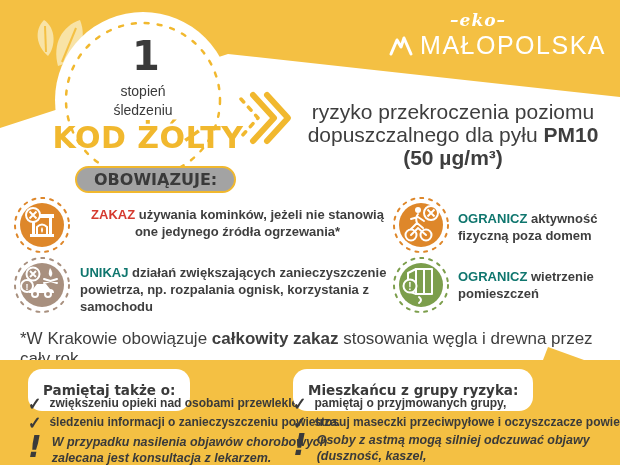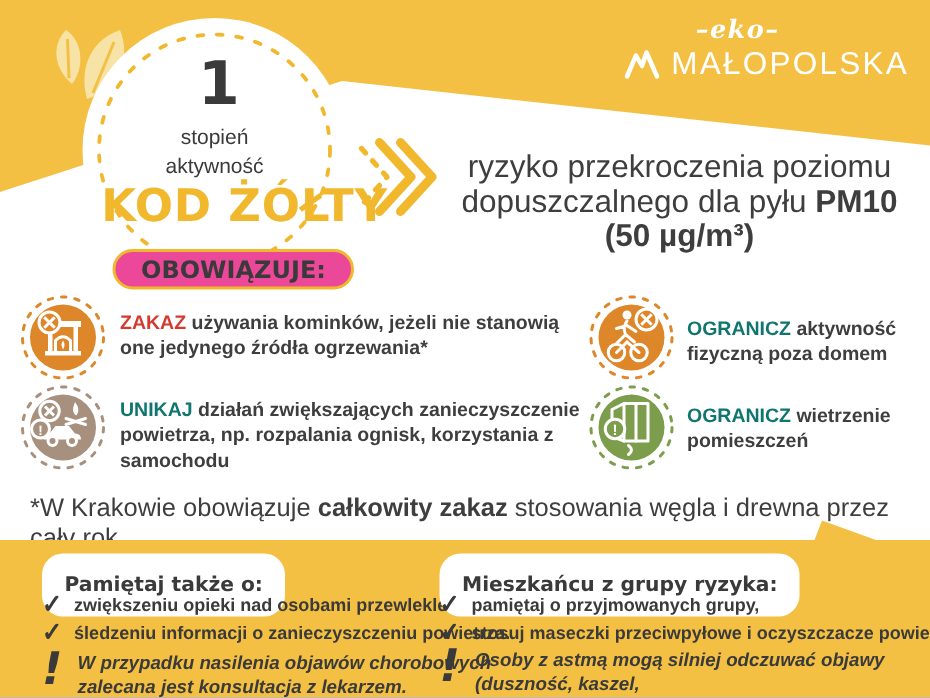--- a/index.html
+++ b/index.html
@@ -5,33 +5,33 @@
   html,body{margin:0;padding:0;background:#888;}
   .poster{position:relative;width:620px;height:465px;background:#fff;overflow:hidden;
           font-family:"Liberation Sans",sans-serif;color:#3e3e3e;}
   .abs{position:absolute;}
   svg{display:block;}
 
   
   .badge-number{left:126px;top:36px;width:40px;text-align:center;
     font-family:"DejaVu Sans",sans-serif;font-weight:bold;font-size:40px;color:#3a3a3a;line-height:1;}
   .badge-sub{left:43px;top:82px;width:200px;text-align:center;font-size:14px;line-height:19px;color:#3a3a3a;}
-  .alert-code{left:28px;top:120px;width:270px;text-align:center;
+  .alert-code{left:13px;top:120px;width:270px;text-align:center;
     font-family:"DejaVu Sans",sans-serif;font-weight:bold;font-size:30px;letter-spacing:.5px;color:#f1b82e;}
 
   .logo{right:14px;top:10px;text-align:center;color:#fff;}
   .logo .eko{font-family:"DejaVu Serif",serif;font-style:italic;font-weight:bold;font-size:17px;
     letter-spacing:1px;margin-right:38px;}
   .logo-row{display:flex;align-items:center;justify-content:flex-end;gap:6px;margin-top:1px;}
-  .logo-name{font-size:21px;letter-spacing:1.5px;color:#fff;}
+  .logo-name{font-size:25px;letter-spacing:1.5px;color:#fff;}
 
   .risk{left:293px;top:100px;width:320px;font-size:21px;line-height:23px;color:#3e3e3e;text-align:center;}
   .risk b{font-weight:bold;}
 
-  .obow-pill{left:75px;top:166px;background:#ec4899;border:2.5px solid #f1b82e;border-radius:18px;
+  .obow-pill{left:75px;top:166px;background:#a3a3a3;border:2.5px solid #f1b82e;border-radius:18px;
     padding:2px 17px;font-family:"DejaVu Sans",sans-serif;font-weight:bold;font-size:16px;color:#3a3a3a;}
 
   
   .ob-text{font-size:13px;font-weight:bold;line-height:17px;color:#3e3e3e;}
   .kw-red{color:#d53a2f;}
   .kw-orange{color:#0f766e;}
 
   .note{left:20px;top:329px;width:580px;font-size:17px;color:#3e3e3e;}
   .note b{font-weight:bold;}
 
@@ -68,21 +68,21 @@
     <g fill="none" stroke="#f1b82e" stroke-linecap="round" stroke-linejoin="round">
       <polyline points="241,99 258,118 241,137" stroke-width="3.5" stroke-dasharray="4 7"></polyline>
       <polyline points="253,95 274,118 253,141" stroke-width="6"></polyline>
       <polyline points="267,95 288,118 267,141" stroke-width="6"></polyline>
     </g>
   </svg>
 
   <div class="abs badge-number">1</div>
   <div class="abs badge-sub">
     <div>stopień</div>
-    <div>aktywność</div>
+    <div>śledzeniu</div>
   </div>
   <div class="abs alert-code">KOD ŻÓŁTY</div>
 
   <div class="abs logo">
     <div class="eko">–eko–</div>
     <div class="logo-row">
       <svg width="26" height="20" viewBox="0 0 26 20">
         <path d="M3,18 L9,4 L13,11 L16,2 L23,18" fill="none" stroke="#fff" stroke-width="3" stroke-linejoin="round" stroke-linecap="round"></path>
       </svg>
       <span class="logo-name">MAŁOPOLSKA</span>
@@ -103,21 +103,21 @@
       <rect x="17" y="18" width="24" height="4" fill="#fff" stroke="none"></rect>
       <rect x="19" y="22" width="3" height="17" fill="#fff" stroke="none"></rect>
       <rect x="36" y="22" width="3" height="17" fill="#fff" stroke="none"></rect>
       <rect x="17" y="38" width="24" height="3" fill="#fff" stroke="none"></rect>
       <path d="M24,38 V31 Q29,26 34,31 V38"></path>
       <path d="M29,31 Q31,34 29,37 Q27,34 29,31" fill="#fff" stroke="none"></path>
     </g>
     <circle cx="20" cy="19" r="7" fill="#de872a" stroke="#fff" stroke-width="2"></circle>
     <path d="M16.5,15.5 L23.5,22.5 M23.5,15.5 L16.5,22.5" stroke="#fff" stroke-width="2"></path>
   </svg>
-  <div class="abs ob-text" style="left:80px;top:206px;width:315px;">
+  <div class="abs ob-text" style="left:80px;top:206px;width:315px;text-align:center;">
     <span class="kw-red">ZAKAZ</span><span> używania kominków, jeżeli nie stanowią one jedynego źródła ogrzewania*</span>
   </div>
 
   <svg class="abs" style="left:392px;top:196px;" width="58" height="58" viewBox="0 0 58 58">
     <circle cx="29" cy="29" r="27" fill="none" stroke="#de872a" stroke-width="2" stroke-dasharray="3 6" stroke-linecap="round"></circle>
     <circle cx="29" cy="29" r="22" fill="#de872a"></circle>
     <g stroke="#fff" fill="none" stroke-width="2" stroke-linecap="round">
       <circle cx="26" cy="14" r="3" fill="#fff" stroke="none"></circle>
       <path d="M26,18 Q23,22 25,27 M25,27 L19,33 M25,27 L31,32 M26,21 L19,23 M26,21 L32,25"></path>
       <circle cx="19" cy="39" r="5.5"></circle>

